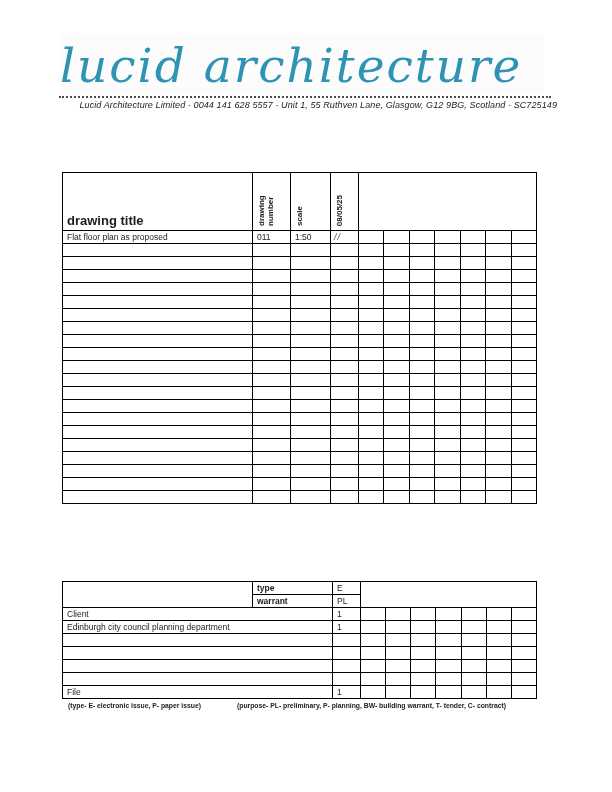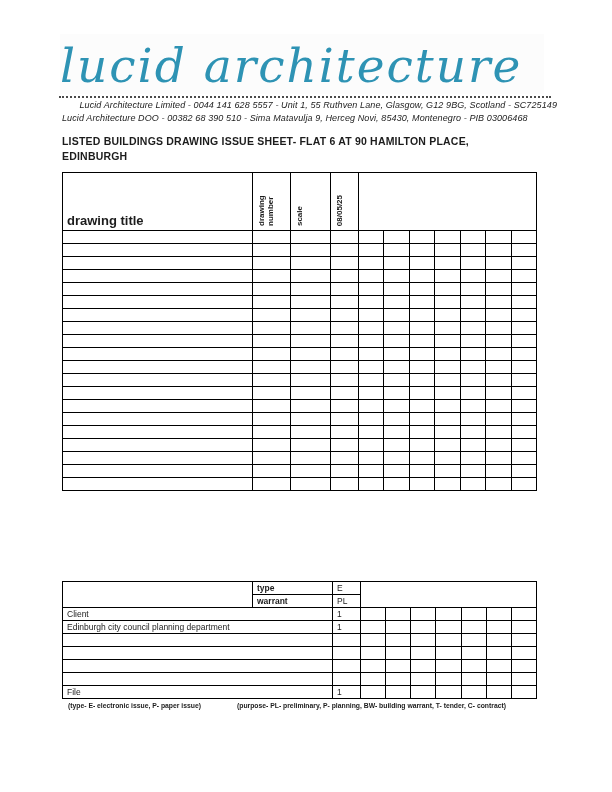--- a/index.html
+++ b/index.html
@@ -66,40 +66,51 @@
 
 <div class="page">
 
   <div class="logo-block">
     <span class="logo-text" style="color: rgb(46, 147, 180);">lucid architecture</span>
   </div>
 
   <div class="dotted-rule"></div>
 
   <div class="address address-1">Lucid Architecture Limited - 0044 141 628 5557 - Unit 1, 55 Ruthven Lane, Glasgow, G12 9BG, Scotland - SC725149</div>
-  <div class="address address-2">Lucid Architecture DOO - 00382 68 390 510 - Sima Matavulja 9, Herceg Novi, 85430, Montenegro - PIB 03006468</div>
-
-  <div class="doc-title">LISTED BUILDINGS DRAWING ISSUE SHEET- FLAT 6 AT 90 HAMILTON PLACE, EDINBURGH</div>
+
 
   <table class="drawing-table">
     <colgroup>
       <col style="width:190px">
         <col style="width:38px">
         <col style="width:40px">
         <col style="width:28px">
     </colgroup>
     <thead>
       <tr>
         <th class="head-title">drawing title</th>
         <th><span class="vtext">drawing number</span></th>
         <th><span class="vtext">scale</span></th>
         <th><span class="vtext">08/05/25</span></th>
       </tr>
     </thead>
     <tbody>
+        <tr class="body-row">
+          <td class="c-title">Flat floor plan as proposed</td>
+          <td class="c-num">011</td>
+          <td class="c-scale">1:50</td>
+          <td class="c-issue">//</td>
+          <td></td>
+          <td></td>
+          <td></td>
+          <td></td>
+          <td></td>
+          <td></td>
+          <td></td>
+        </tr>
         <tr class="body-row">
           <td class="c-title"></td>
           <td class="c-num"></td>
           <td class="c-scale"></td>
           <td class="c-issue"></td>
           <td></td>
           <td></td>
           <td></td>
           <td></td>
           <td></td>

